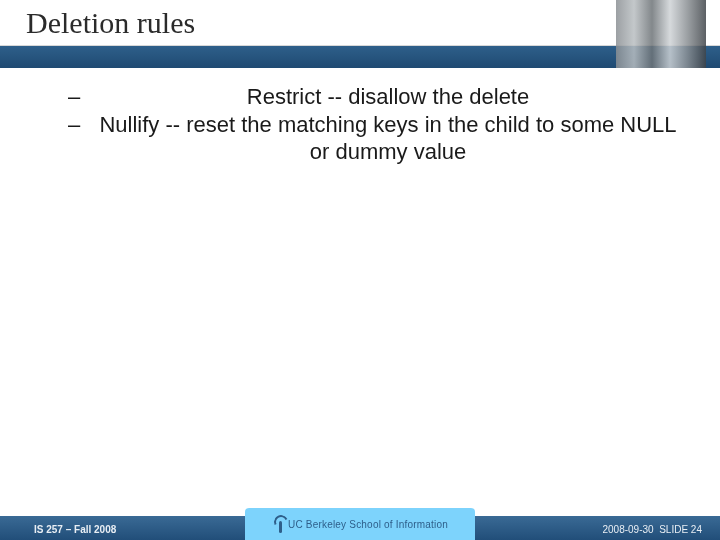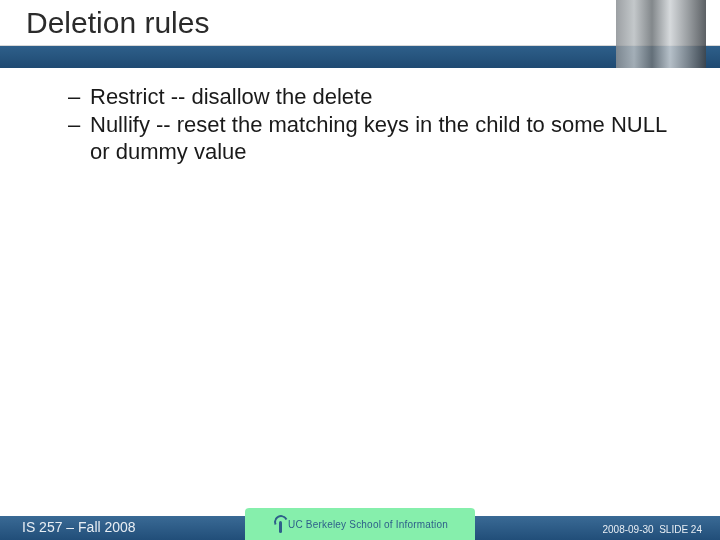--- a/index.html
+++ b/index.html
@@ -8,20 +8,21 @@
     height: 540px;
     font-family: Arial, Helvetica, sans-serif;
     background: #ffffff;
     position: relative;
     overflow: hidden;
   }
   .header {
     position: relative;
     height: 52px;
     width: 100%;
+    font-family: Liberation Serif, serif;
   }
   .header-white {
     position: absolute;
     top: 0; left: 0; right: 0;
     height: 46px;
     background: #ffffff;
     border-bottom: 1px solid #d8d8d8;
   }
   .header-blue {
     position: absolute;
@@ -71,20 +72,21 @@
     list-style: none;
     margin-top: 4px;
     margin-left: 34px;
   }
   .sub-item {
     position: relative;
     padding-left: 22px;
     font-size: 22px;
     line-height: 1.22;
     margin-bottom: 1px;
+    text-align: center;
   }
   .sub-item::before {
     content: "–";
     position: absolute;
     left: 0;
     top: 0;
   }
   .footer {
     position: absolute;
     bottom: 0;
@@ -95,41 +97,42 @@
   .footer-blue {
     position: absolute;
     left: 0;
     bottom: 0;
     height: 24px;
     width: 100%;
     background: linear-gradient(#3a6a95, #214e79);
   }
   .footer-left {
     position: absolute;
-    left: 22px;
+    left: 34px;
     bottom: 5px;
-    font-size: 14px;
+    font-size: 10px;
     color: #e8eef4;
+    font-weight: bold;
   }
   .footer-right {
     position: absolute;
     right: 18px;
     bottom: 5px;
     font-size: 10px;
     color: #e8eef4;
     text-align: right;
   }
   .footer-logo {
     position: absolute;
     left: 50%;
     transform: translateX(-50%);
     bottom: 0;
     width: 230px;
     height: 32px;
-    background: #86efac;
+    background: #7dd3fc;
     border-top-left-radius: 4px;
     border-top-right-radius: 4px;
     display: flex;
     align-items: center;
     justify-content: center;
   }
   .logo-mark {
     width: 16px;
     height: 22px;
     position: relative;

